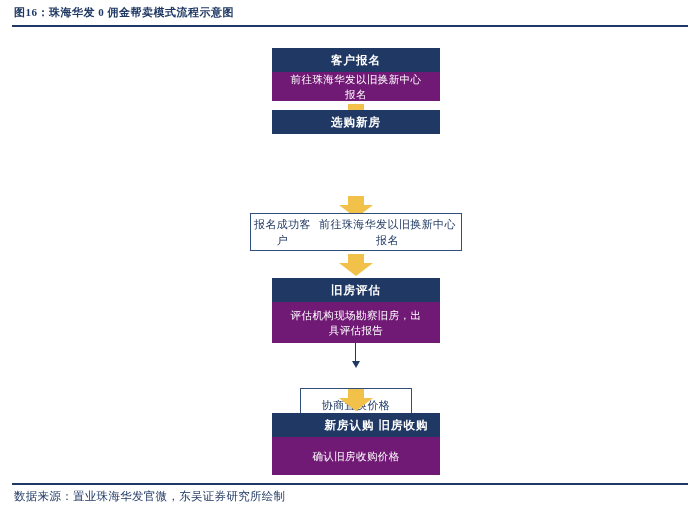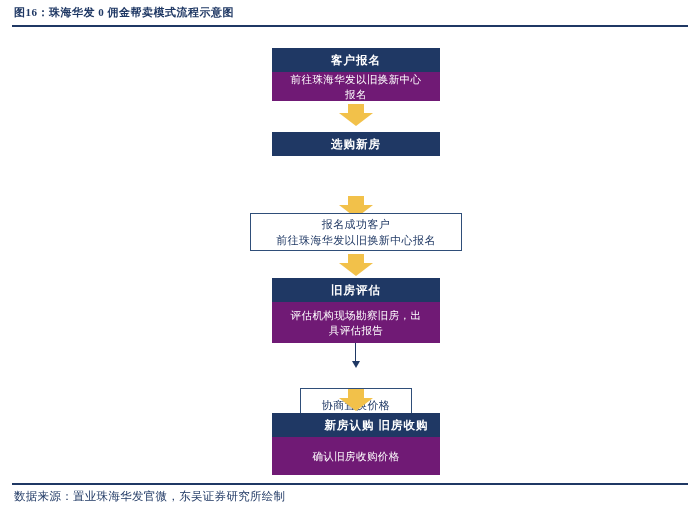--- a/index.html
+++ b/index.html
@@ -79,21 +79,21 @@
 
   
   .node-plain {
     background: #ffffff;
     border: 1.5px solid #2F4E79;
     color: #1F3864;
     font-size: 11px;
     line-height: 16px;
     text-align: center;
     display: flex;
-    flex-direction: column;
+    flex-direction: row;
     align-items: center;
     justify-content: center;
     box-sizing: border-box;
     letter-spacing: 0.4px;
   }
   .node-plain .ln { display: block; }
 
   
   .arrow-block {
     position: absolute;
@@ -163,21 +163,21 @@
   <div class="node" style="left:272px; top:18px; width:168px;">
     <div class="node-head" style="height:24px;">客户报名</div>
     <div class="node-body" style="height:29px;">前往珠海华发以旧换新中心报名</div>
   </div>
 
   <div class="arrow-block" style="left:339px; top:74px;">
     <div class="shaft"></div>
     <div class="head"></div>
   </div>
 
-  <div class="node" style="left:272px; top:102px; width:168px;">
+  <div class="node" style="left:272px; top:80px; width:168px;">
     <div class="node-head" style="height:24px;">选购新房</div>
   </div>
 
   <div class="arrow-block" style="left:339px; top:166px;">
     <div class="shaft"></div>
     <div class="head"></div>
   </div>
 
   <div class="node node-plain" style="left:250px; top:183px; width:212px; height:38px;">
     <span class="ln">报名成功客户</span>

